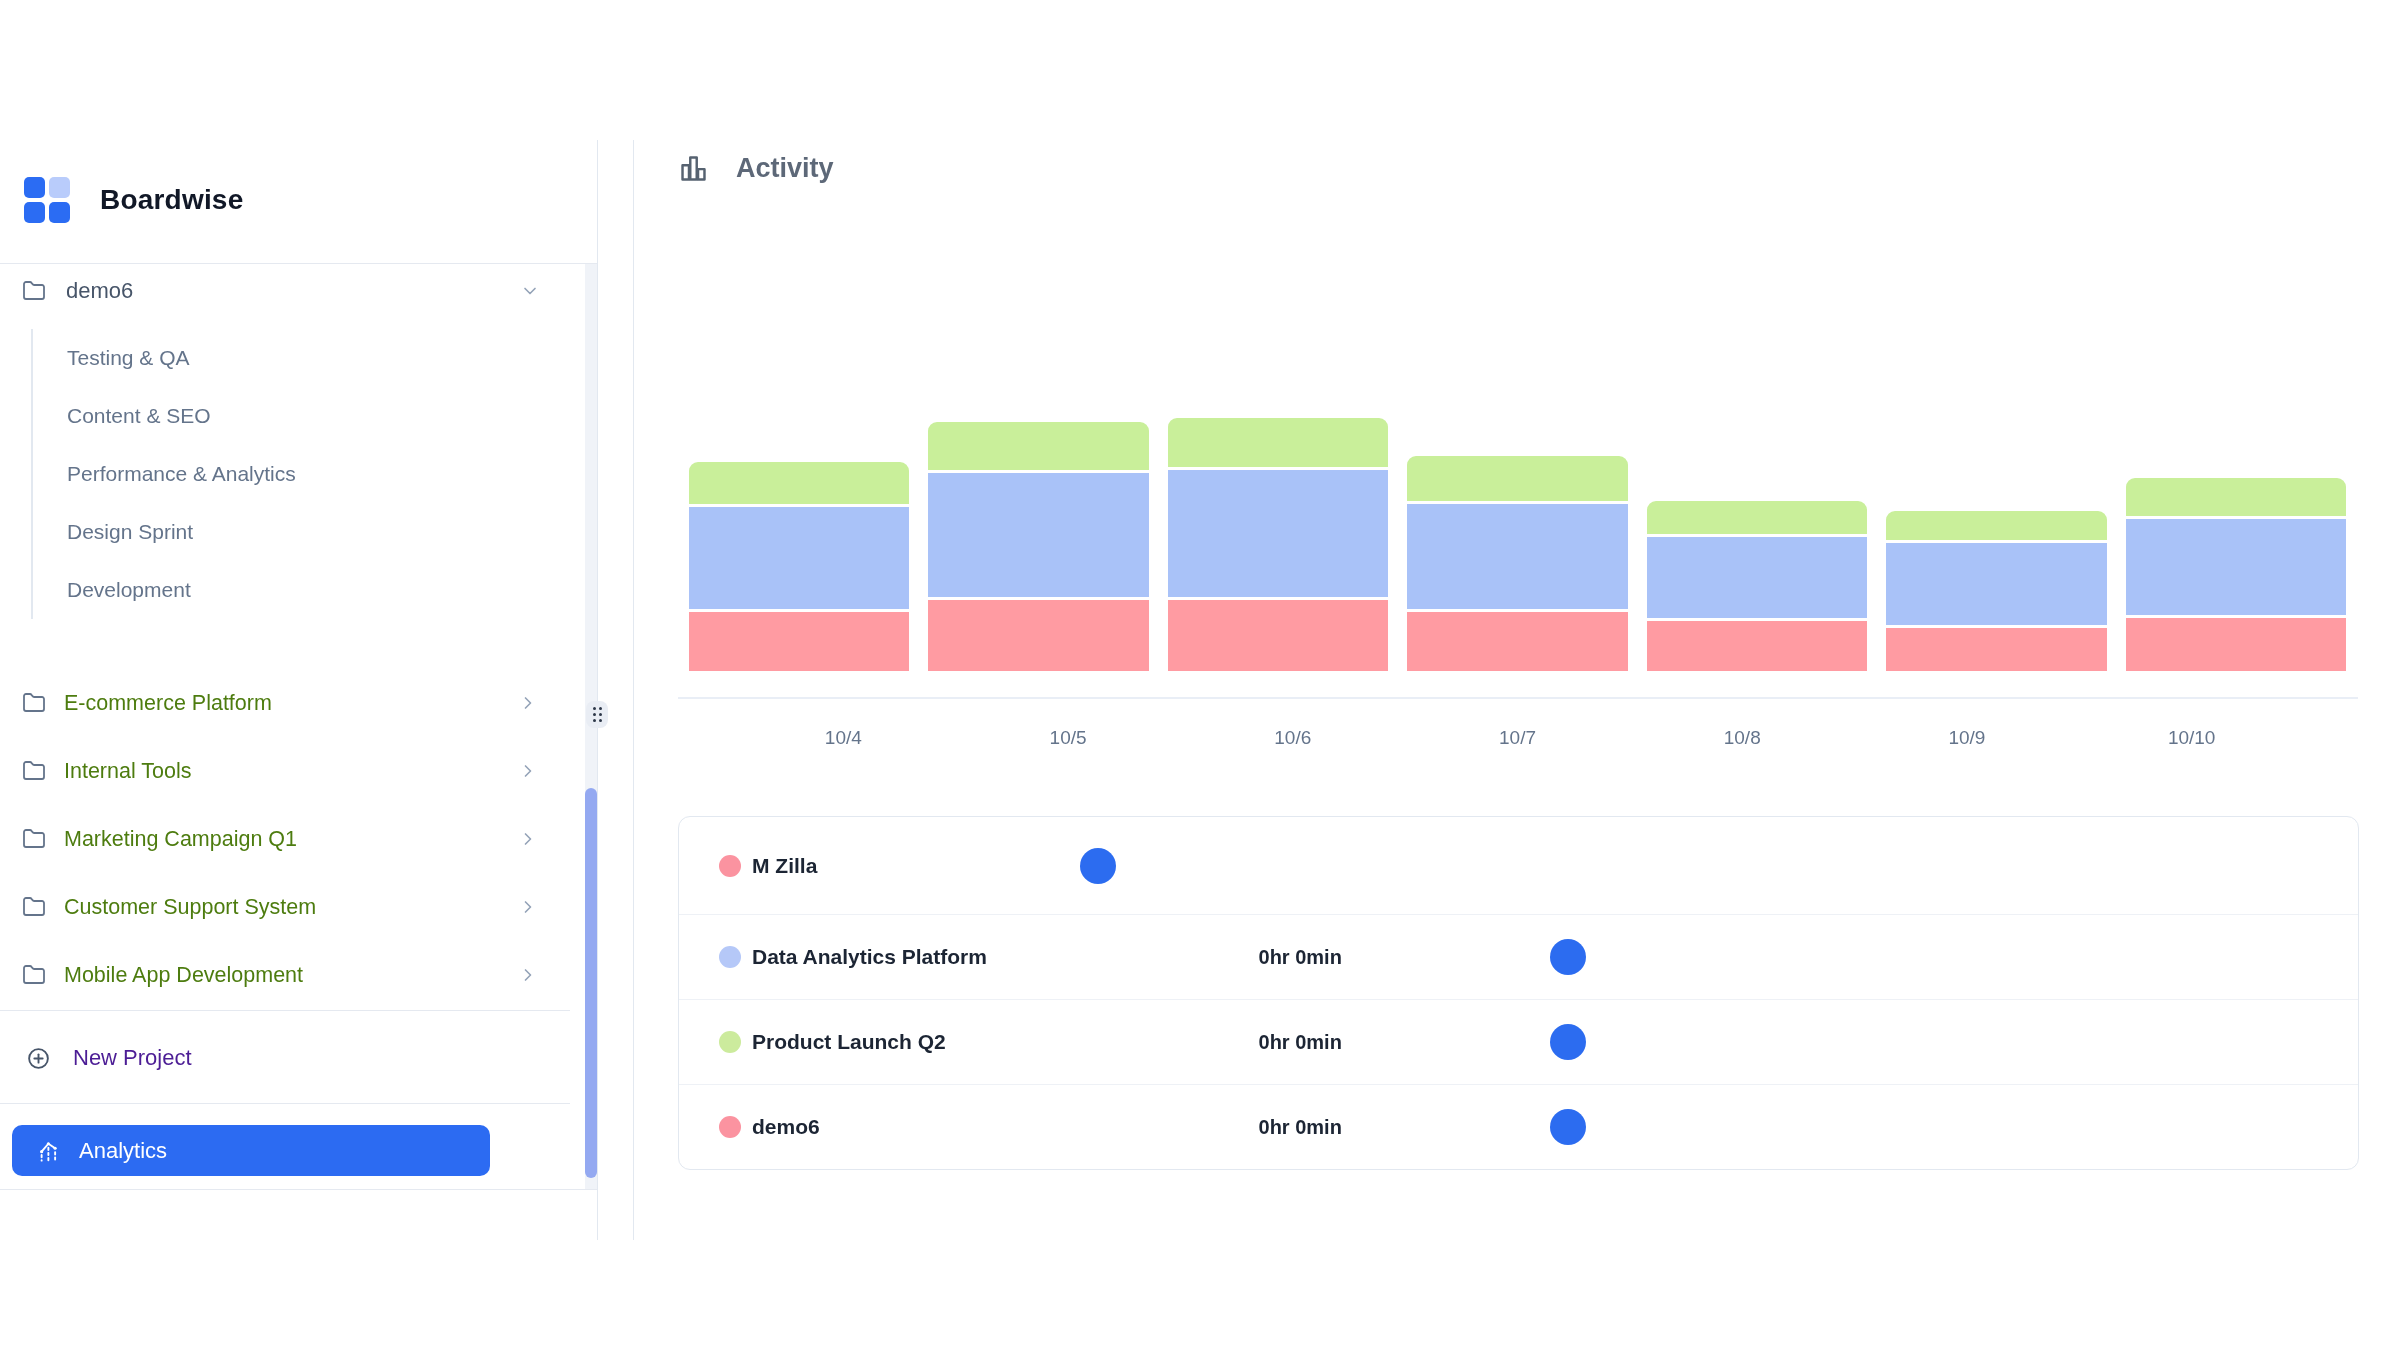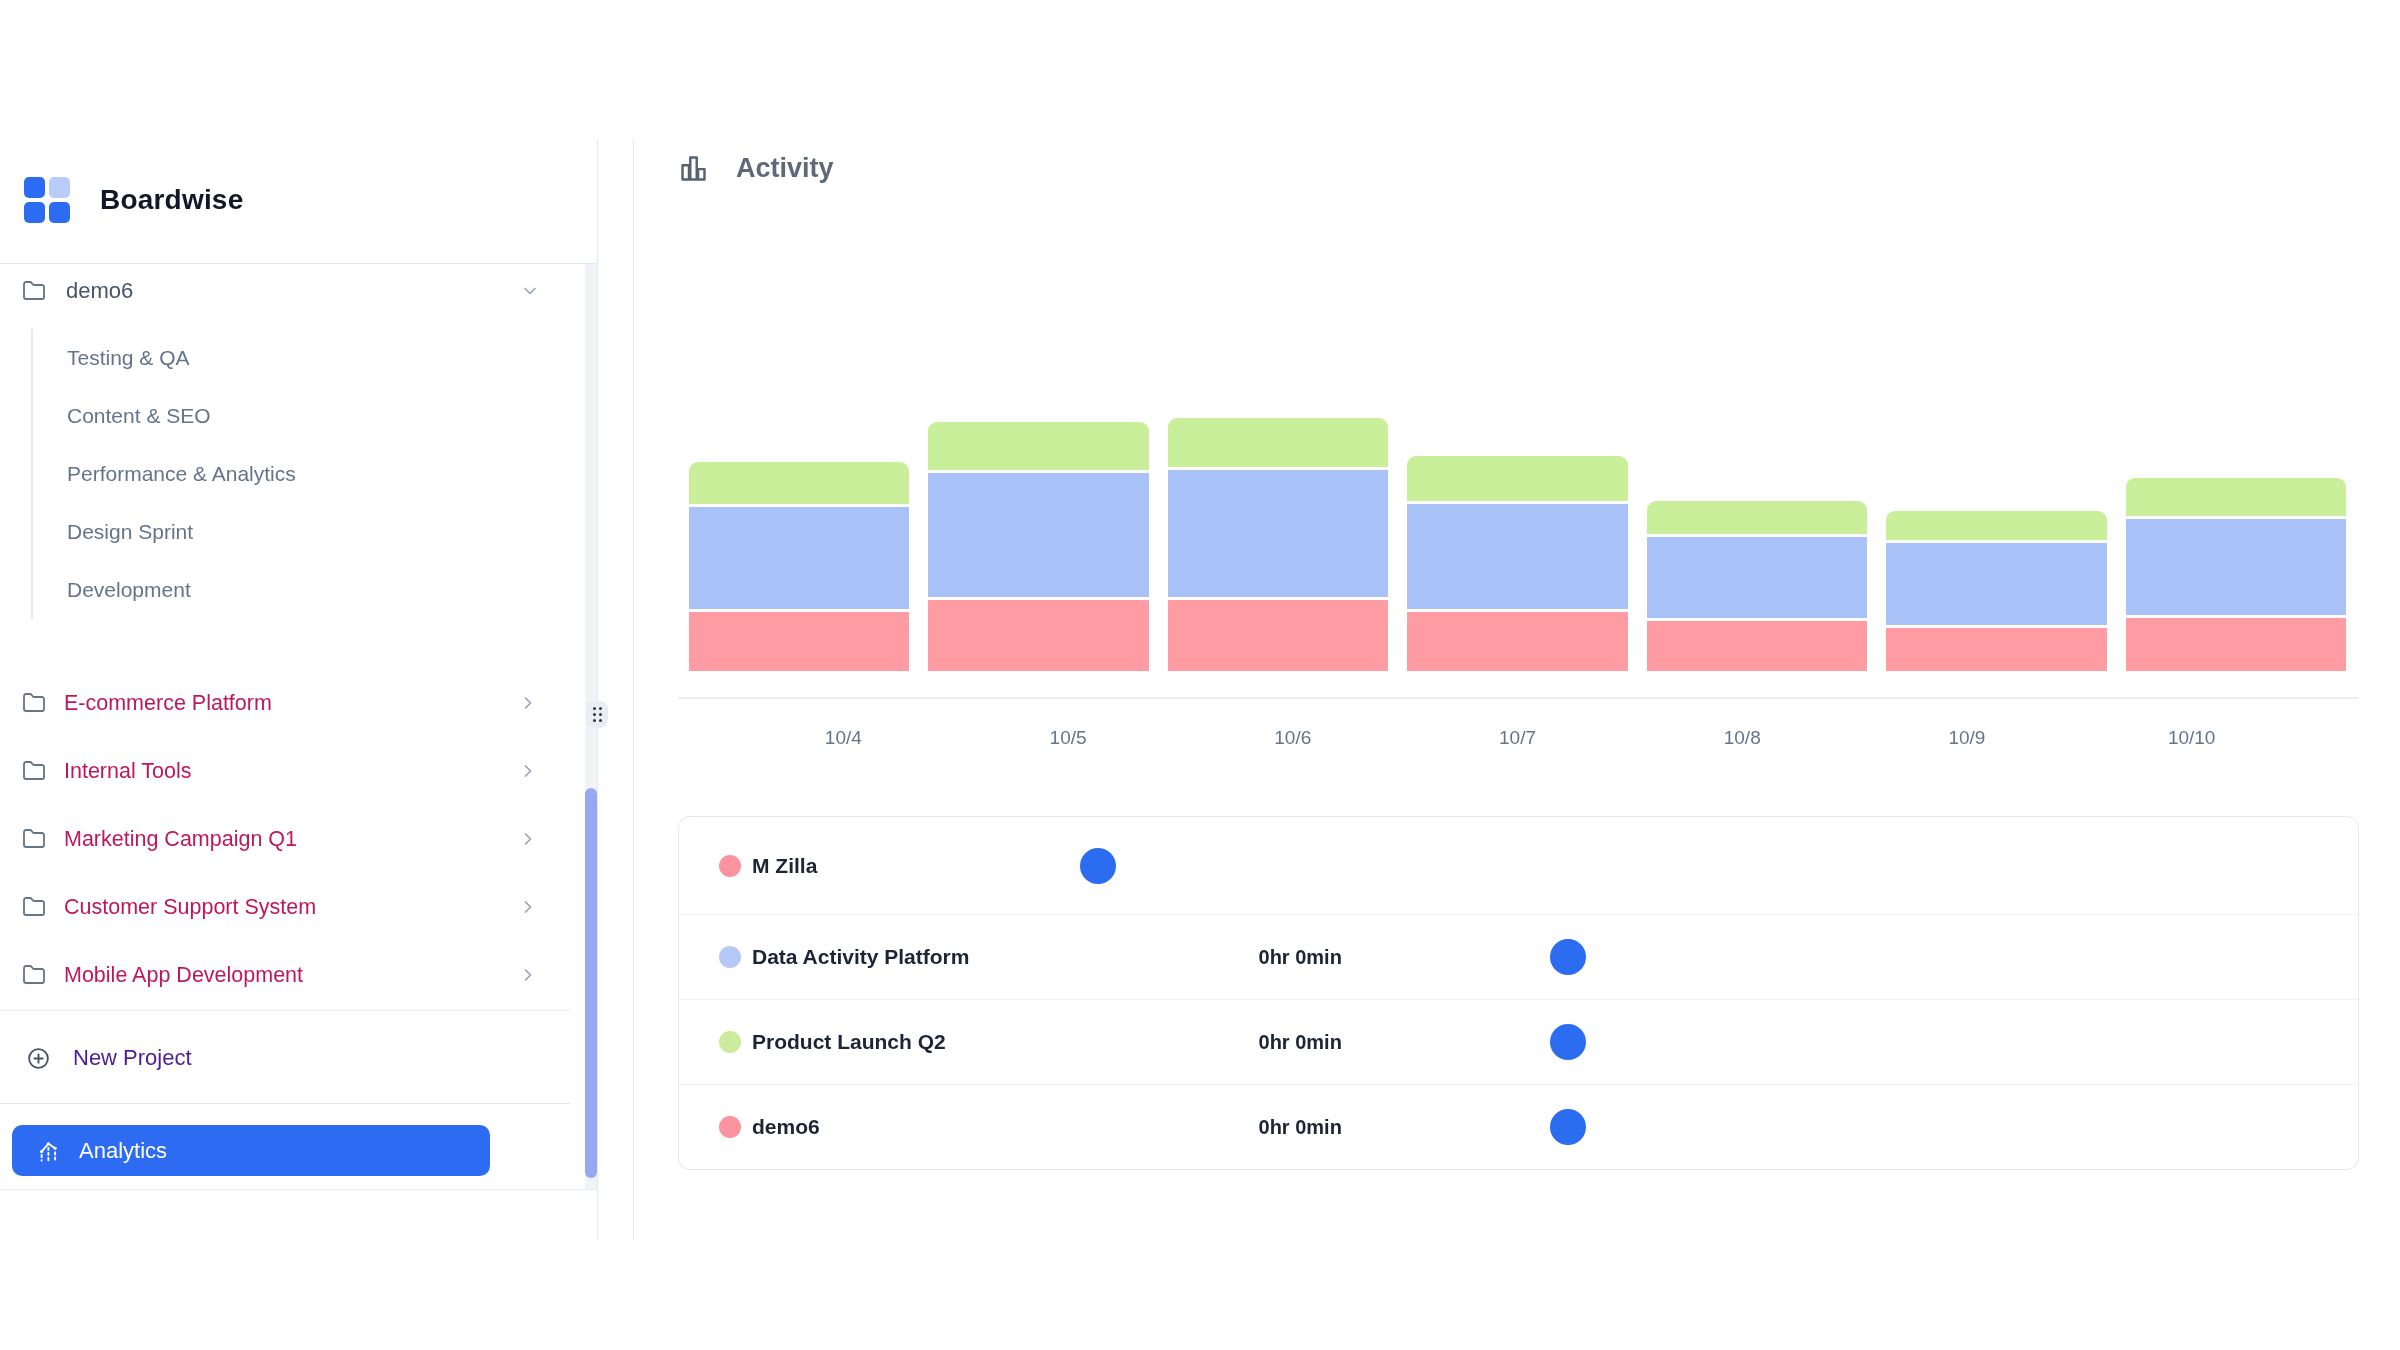--- a/index.html
+++ b/index.html
@@ -30,21 +30,21 @@
   #demo6-row { position:absolute; left:0; top:269px; width:560px; height:44px; padding-left:22px; }
   #demo6-row .label { margin-left:20px; font-size:22px; color:#475569; font-weight:500; }
   #demo6-row .chev { position:absolute; left:520px; top:12px; }
 
   #board-list { position:absolute; left:31px; top:329px; width:520px; border-left:2px solid #e2e8f0; }
   .board-item { height:58px; display:flex; align-items:center; padding-left:34px; font-size:21px; color:#64748b; cursor:pointer; }
   #add-board { height:48px; display:flex; align-items:center; padding-left:47px; font-size:21px; color:#2563eb; font-weight:500; cursor:pointer; }
 
   #project-list { position:absolute; left:0; top:669px; width:598px; }
   .project-item { position:relative; height:68px; display:flex; align-items:center; padding-left:22px; cursor:pointer; }
-  .project-item .label { margin-left:18px; font-size:21.5px; color:#be185d; font-weight:500; }
+  .project-item .label { margin-left:18px; font-size:21.5px; color:#4d7c0f; font-weight:500; }
   .project-item .chev { position:absolute; left:518px; top:24px; }
 
   #new-project { position:absolute; left:0; top:1030px; width:560px; height:56px; display:flex; align-items:center; padding-left:26px; cursor:pointer; }
   #new-project .label { margin-left:22px; font-size:22px; color:#4c1d95; }
 
   #analytics-btn { position:absolute; left:12px; top:1125px; width:478px; height:51px; border-radius:10px; background:#2c6bf2; display:flex; align-items:center; padding-left:24px; cursor:pointer; }
   #analytics-btn .label { margin-left:16px; font-size:22px; color:#ffffff; font-weight:500; }
 
   
   #scroll-track { position:absolute; left:585px; top:264px; width:12px; height:925px; background:#f0f3f8; }
@@ -312,21 +312,21 @@
             <span class="dot" style="background: rgb(251, 147, 160);"></span>
             <span class="name">M Zilla</span>
           </div>
           <div class="cell-assigned">
             <span class="avatar" style="background: rgb(44, 108, 240);"></span>
           </div>
         </div>
         <div class="t-row">
           <div class="cell-project">
             <span class="dot" style="background: rgb(181, 200, 248);"></span>
-            <span class="name">Data Activity Platform</span>
+            <span class="name">Data Analytics Platform</span>
           </div>
           <div class="cell-time">
             <span>0hr 0min</span>
           </div>
           <div class="cell-assigned">
             <span class="avatar" style="background: rgb(44, 108, 240);"></span>
           </div>
         </div>
         <div class="t-row">
           <div class="cell-project">

